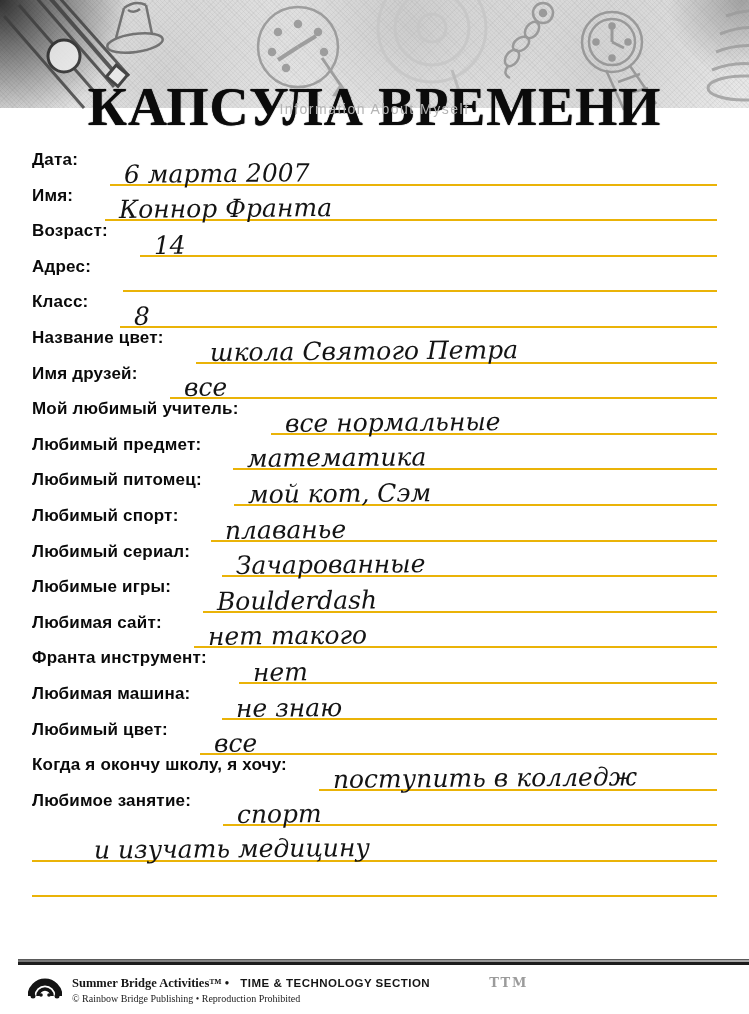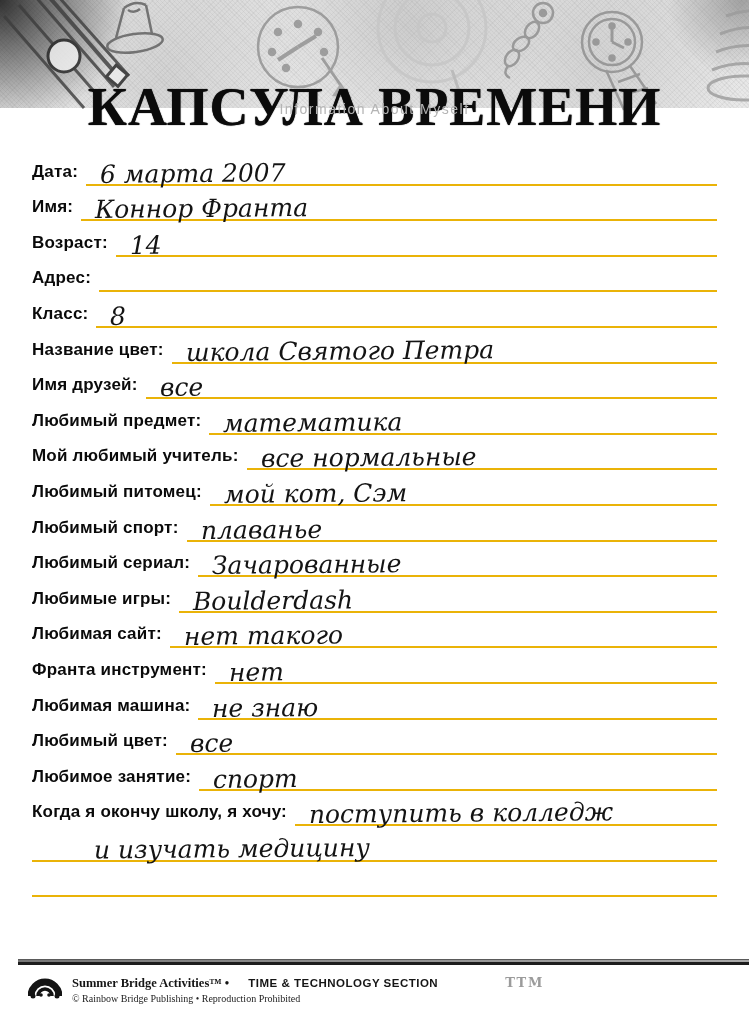--- a/index.html
+++ b/index.html
@@ -19,38 +19,38 @@
       linear-gradient(#e2e2e2,#e9e9e9);}
   .doodles{position:absolute;top:0;left:0;pointer-events:none;}
   .title{position:absolute;top:40px;left:0;right:0;text-align:center;
     font-family:"Liberation Serif",serif;font-weight:700;font-size:54px;
     color:#0b0b0b;letter-spacing:1px;white-space:nowrap;text-shadow:0 0 1px #000;}
   .subtitle{position:absolute;top:101px;left:0;right:0;text-align:center;
     color:#b4b4b4;font-size:14px;letter-spacing:1.5px;}
 
   
   .form{position:absolute;top:150px;left:32px;right:32px;}
-  .row{display:flex;align-items:flex-end;height:35.6px;}
+  .row{display:flex;height:35.6px;gap:24px;}
   .flabel{font-weight:bold;font-size:17px;color:#0a0a0a;white-space:nowrap;
     padding-bottom:4px;letter-spacing:.2px;}
   .fline{flex:1;border-bottom:2px solid #eab308;margin-left:8px;
     display:flex;align-items:flex-end;min-width:40px;}
   .hw{font-family:"DejaVu Serif",serif;font-style:italic;font-size:25px;line-height:1;
     color:#141414;padding-left:14px;white-space:nowrap;
     transform:translateY(3px) rotate(-.5deg);transform-origin:left bottom;}
   .row.cont .fline{margin-left:0;}
   .row.cont .hw{padding-left:62px;}
 
   
   .footer{position:absolute;left:18px;right:0;top:959px;}
   .rule{height:2px;border-top:1.5px solid #5a5a5a;border-bottom:3px solid #1d1d1d;
     background:linear-gradient(90deg,#777,#aaa);}
   .frow{display:flex;align-items:flex-start;margin:7px 0 0 10px;}
   .ftext{margin-left:10px;}
-  .fl1{font-size:12px;color:#151515;display:flex;align-items:baseline;gap:19px;}
+  .fl1{font-size:12px;color:#151515;display:flex;align-items:baseline;gap:11px;}
   .brand{font-family:"Liberation Serif",serif;font-weight:700;font-size:12.5px;}
   .section{font-weight:bold;letter-spacing:.5px;font-size:11.5px;}
   .fl2{font-family:"Liberation Serif",serif;font-size:10px;color:#222;margin-top:2px;}
   .pagemark{color:#9b9b9b;font-weight:bold;font-size:13px;margin:3px 12px 0 48px;
     letter-spacing:2px;font-family:"DejaVu Serif",serif;}
 </style>
 </head>
 <body>
 
 <div class="page">
@@ -164,32 +164,32 @@
           <span class="hw">школа Святого Петра</span>
         </span>
       </div>
       <div class="row">
         <span class="flabel">Имя друзей:</span>
         <span class="fline">
           <span class="hw">все</span>
         </span>
       </div>
       <div class="row">
+        <span class="flabel">Мой любимый учитель:</span>
+        <span class="fline">
+          <span class="hw">все нормальные</span>
+        </span>
+      </div>
+      <div class="row">
         <span class="flabel">Любимый предмет:</span>
         <span class="fline">
           <span class="hw">математика</span>
         </span>
       </div>
       <div class="row">
-        <span class="flabel">Мой любимый учитель:</span>
-        <span class="fline">
-          <span class="hw">все нормальные</span>
-        </span>
-      </div>
-      <div class="row">
         <span class="flabel">Любимый питомец:</span>
         <span class="fline">
           <span class="hw">мой кот, Сэм</span>
         </span>
       </div>
       <div class="row">
         <span class="flabel">Любимый спорт:</span>
         <span class="fline">
           <span class="hw">плаванье</span>
         </span>
@@ -224,29 +224,29 @@
           <span class="hw">не знаю</span>
         </span>
       </div>
       <div class="row">
         <span class="flabel">Любимый цвет:</span>
         <span class="fline">
           <span class="hw">все</span>
         </span>
       </div>
       <div class="row">
+        <span class="flabel">Когда я окончу школу, я хочу:</span>
+        <span class="fline">
+          <span class="hw">поступить в колледж</span>
+        </span>
+      </div>
+      <div class="row">
         <span class="flabel">Любимое занятие:</span>
         <span class="fline">
           <span class="hw">спорт</span>
-        </span>
-      </div>
-      <div class="row">
-        <span class="flabel">Когда я окончу школу, я хочу:</span>
-        <span class="fline">
-          <span class="hw">поступить в колледж</span>
         </span>
       </div>
     </main>
   <div class="form" style="top:826px">
     <div class="row cont">
       <span class="fline">
         <span class="hw">и изучать медицину</span>
       </span>
     </div>
     <div class="row cont">

